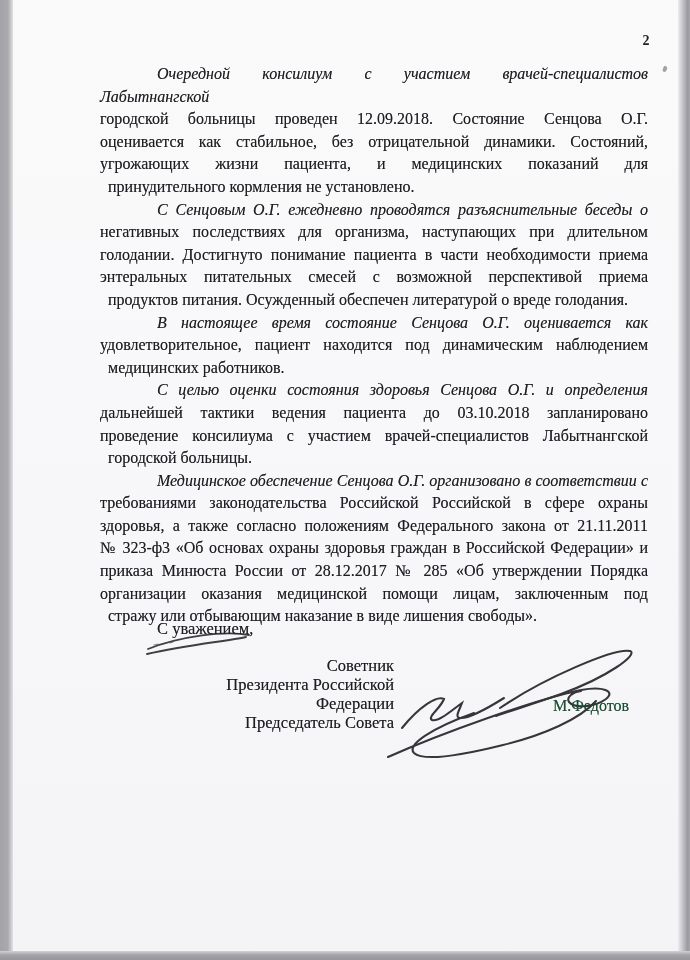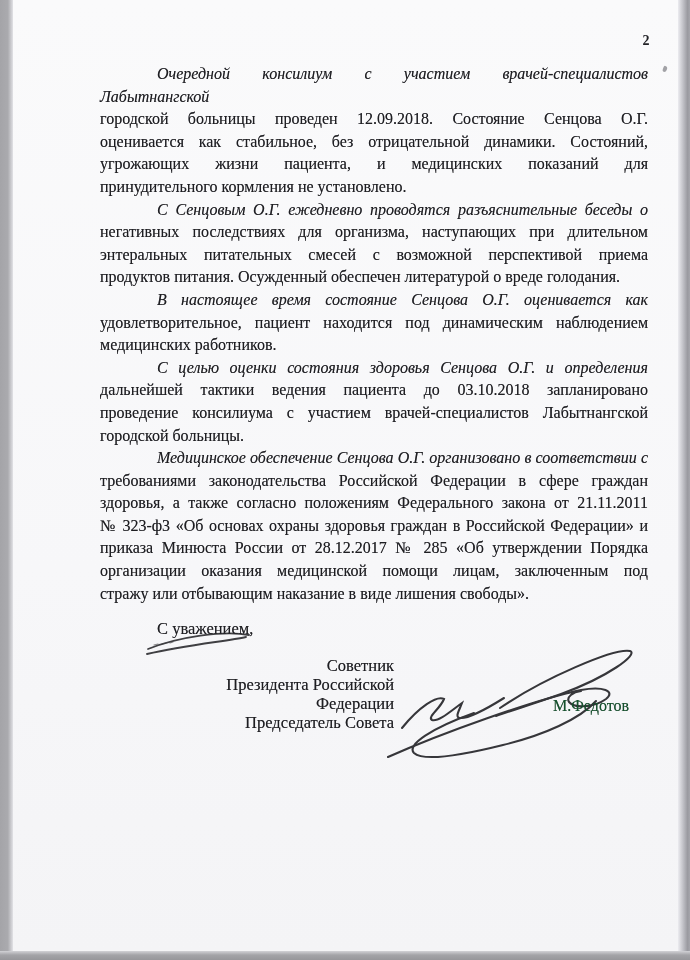--- a/index.html
+++ b/index.html
@@ -36,21 +36,21 @@
     position:absolute;left:100px;top:63px;width:548px;
     font-size:16px;line-height:22.6px;color:#1e1e22;
     text-shadow:0 0 .5px rgba(30,30,34,.55);
   }
   .para{margin:0;}
   .line{
     text-align:justify;text-align-last:justify;
     white-space:normal;
   }
   .line.first{text-indent:57px;font-style:italic;}
-  .line.lastline{text-align-last:left;}
+  .line.lastline{text-align-last:left;margin-left:8px;}
   .salutation{
     position:absolute;left:157px;top:607px;
     font-size:16.5px;color:#1e1e22;text-shadow:0 0 .5px rgba(30,30,34,.55);margin-top:12px;
   }
   .flourish{position:absolute;left:144px;top:628px;}
   .titles{
     position:absolute;left:152px;top:656px;width:242px;
     font-size:16.5px;line-height:19px;color:#1e1e22;text-align:right;
     text-shadow:0 0 .5px rgba(30,30,34,.55);
   }
@@ -80,37 +80,38 @@
       <div class="para">
         <div class="line first">Очередной консилиум с участием врачей-специалистов Лабытнангской</div>
         <div class="line">городской больницы проведен 12.09.2018. Состояние Сенцова О.Г.</div>
         <div class="line">оценивается как стабильное, без отрицательной динамики. Состояний,</div>
         <div class="line">угрожающих жизни пациента, и медицинских показаний для</div>
         <div class="line lastline">принудительного кормления не установлено.</div>
       </div>
       <div class="para">
         <div class="line first">С Сенцовым О.Г. ежедневно проводятся разъяснительные беседы о</div>
         <div class="line">негативных последствиях для организма, наступающих при длительном</div>
+        <div class="line">голодании. Достигнуто понимание пациента в части необходимости приема</div>
         <div class="line">энтеральных питательных смесей с возможной перспективой приема</div>
         <div class="line lastline">продуктов питания. Осужденный обеспечен литературой о вреде голодания.</div>
       </div>
       <div class="para">
         <div class="line first">В настоящее время состояние Сенцова О.Г. оценивается как</div>
         <div class="line">удовлетворительное, пациент находится под динамическим наблюдением</div>
         <div class="line lastline">медицинских работников.</div>
       </div>
       <div class="para">
         <div class="line first">С целью оценки состояния здоровья Сенцова О.Г. и определения</div>
         <div class="line">дальнейшей тактики ведения пациента до 03.10.2018 запланировано</div>
         <div class="line">проведение консилиума с участием врачей-специалистов Лабытнангской</div>
         <div class="line lastline">городской больницы.</div>
       </div>
       <div class="para">
         <div class="line first">Медицинское обеспечение Сенцова О.Г. организовано в соответствии с</div>
-        <div class="line">требованиями законодательства Российской Федерации в сфере граждан</div>
+        <div class="line">требованиями законодательства Российской Российской в сфере охраны</div>
         <div class="line">здоровья, а также согласно положениям Федерального закона от 21.11.2011</div>
         <div class="line">№ 323-ф3 «Об основах охраны здоровья граждан в Российской Федерации» и</div>
         <div class="line">приказа Минюста России от 28.12.2017 № 285 «Об утверждении Порядка</div>
         <div class="line">организации оказания медицинской помощи лицам, заключенным под</div>
         <div class="line lastline">стражу или отбывающим наказание в виде лишения свободы».</div>
       </div>
     </div>
 
   <div class="salutation">С уважением,</div>
 

